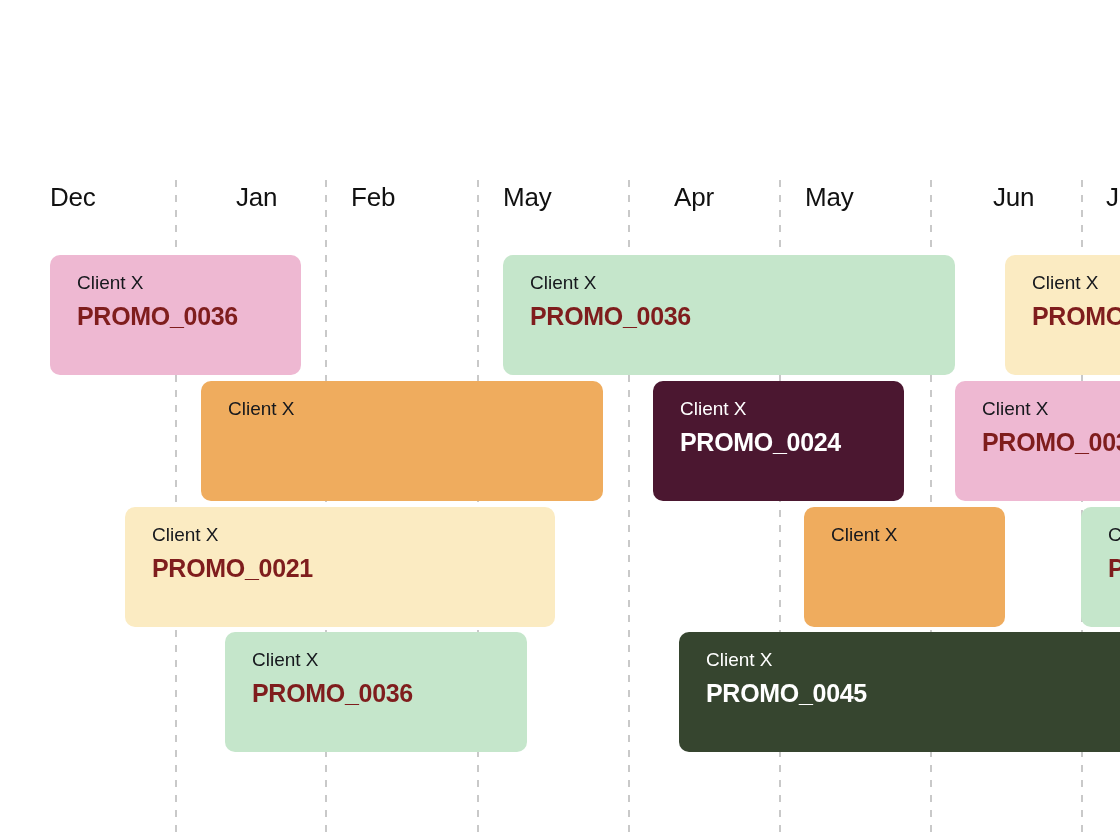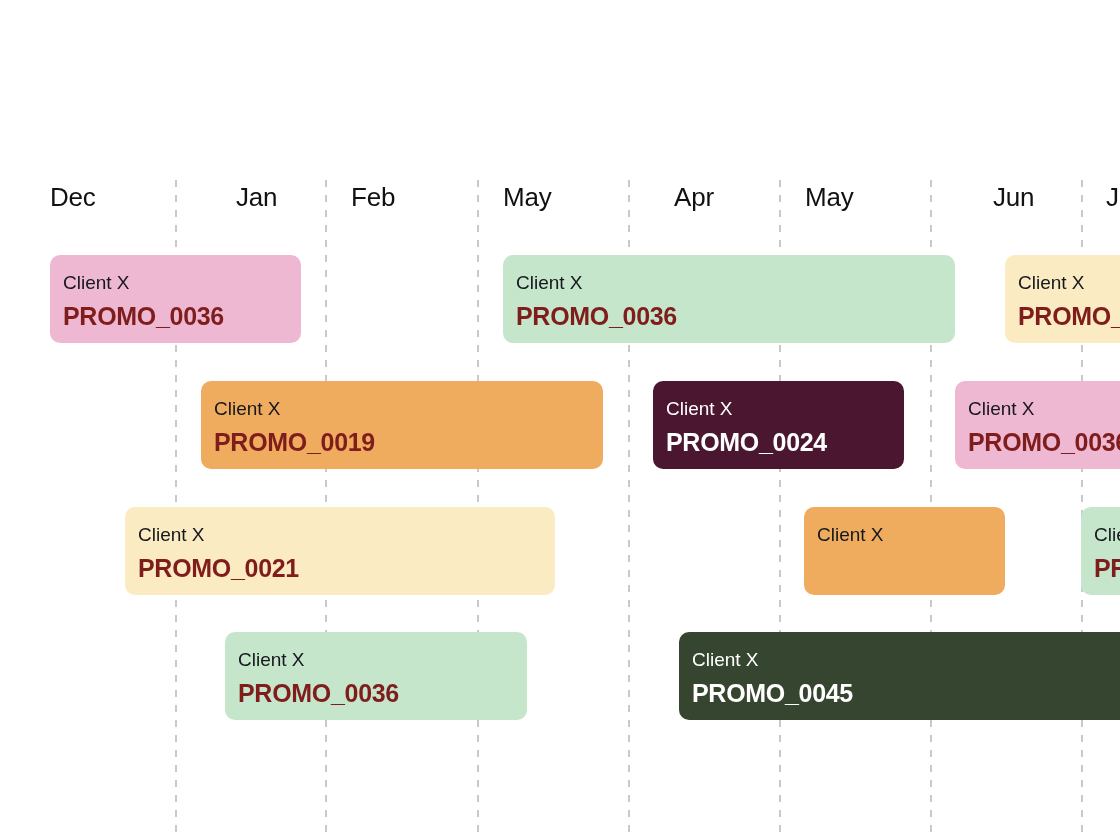--- a/index.html
+++ b/index.html
@@ -83,24 +83,24 @@
   #bars-layer {
     position: absolute;
     left: 0;
     top: 0;
     width: 1120px;
     height: 840px;
     z-index: 3;
   }
   .promo-bar {
     position: absolute;
-    height: 88px;
+    height: 120px;
     border-radius: 10px;
     box-sizing: border-box;
-    padding: 16px 0 0 13px;
+    padding: 16px 0 0 27px;
     overflow: hidden;
   }
   .promo-client {
     font-size: 19px;
     line-height: 24px;
     color: #16181d;
     white-space: nowrap;
   }
   .promo-code {
     margin-top: 6px;
@@ -151,21 +151,20 @@
       <div class="promo-bar" style="left: 503px; top: 255px; width: 452px; background: rgb(197, 230, 203);">
         <div class="promo-client">Client X</div>
         <div class="promo-code">PROMO_0036</div>
       </div>
       <div class="promo-bar" style="left: 1005px; top: 255px; width: 190px; background: rgb(251, 235, 194);">
         <div class="promo-client">Client X</div>
         <div class="promo-code">PROMO_0036</div>
       </div>
       <div class="promo-bar" style="left: 201px; top: 381px; width: 402px; background: rgb(239, 172, 94);">
         <div class="promo-client">Client X</div>
-        <div class="promo-code">PROMO_0019</div>
       </div>
       <div class="promo-bar dark" style="left: 653px; top: 381px; width: 251px; background: rgb(75, 23, 48);">
         <div class="promo-client">Client X</div>
         <div class="promo-code">PROMO_0024</div>
       </div>
       <div class="promo-bar" style="left: 955px; top: 381px; width: 190px; background: rgb(238, 184, 210);">
         <div class="promo-client">Client X</div>
         <div class="promo-code">PROMO_0036</div>
       </div>
       <div class="promo-bar" style="left: 125px; top: 507px; width: 430px; background: rgb(251, 235, 194);">

